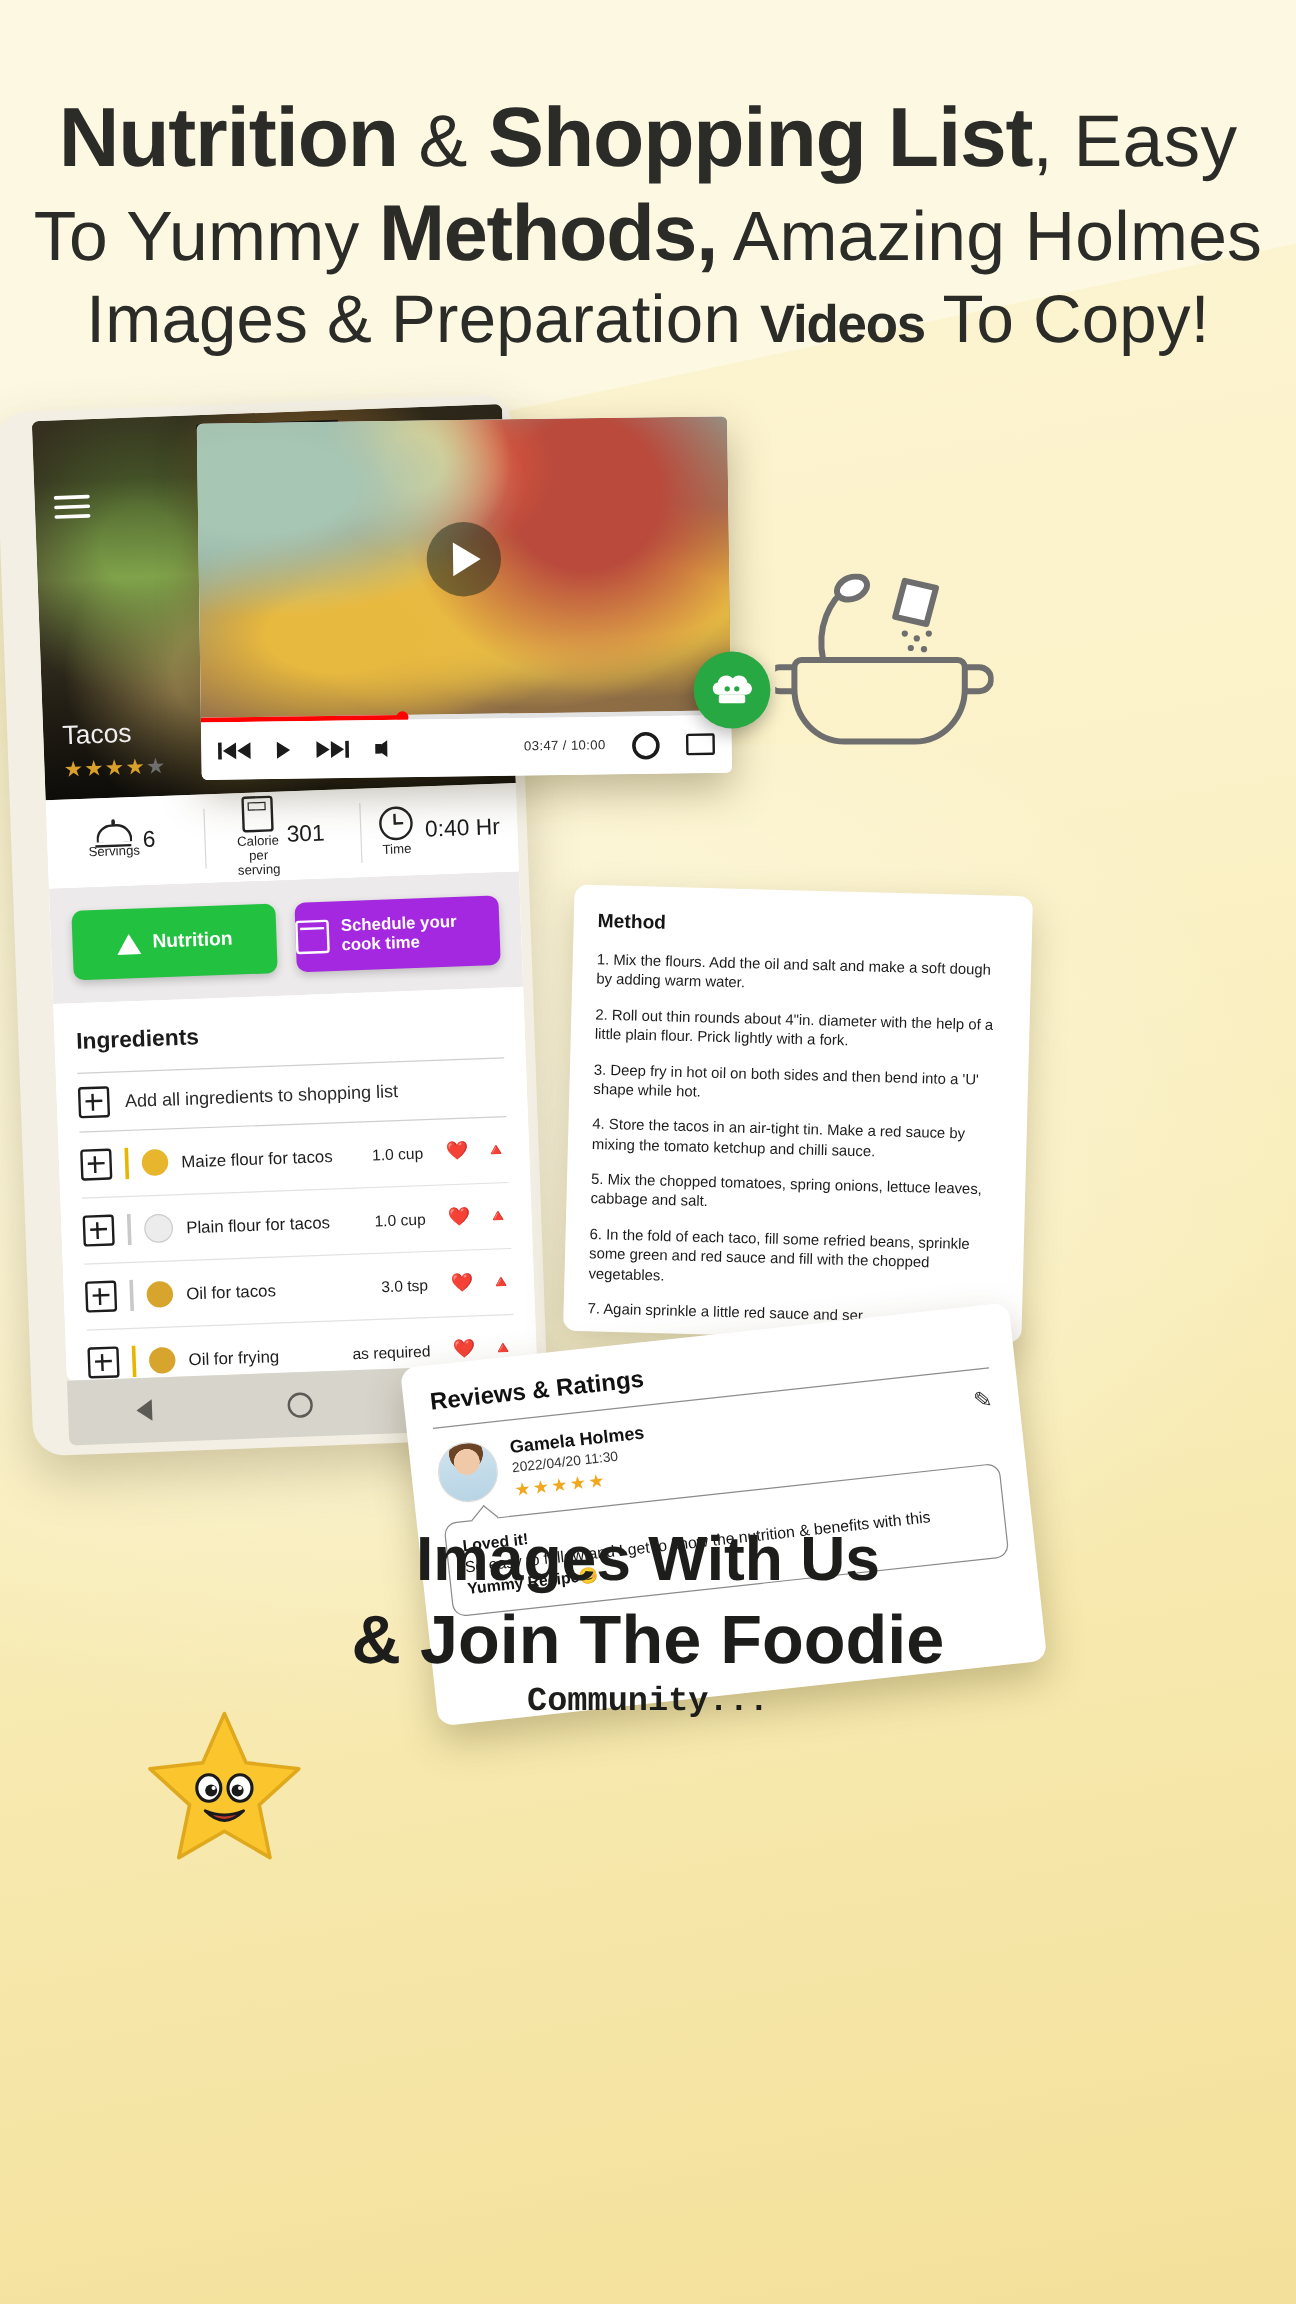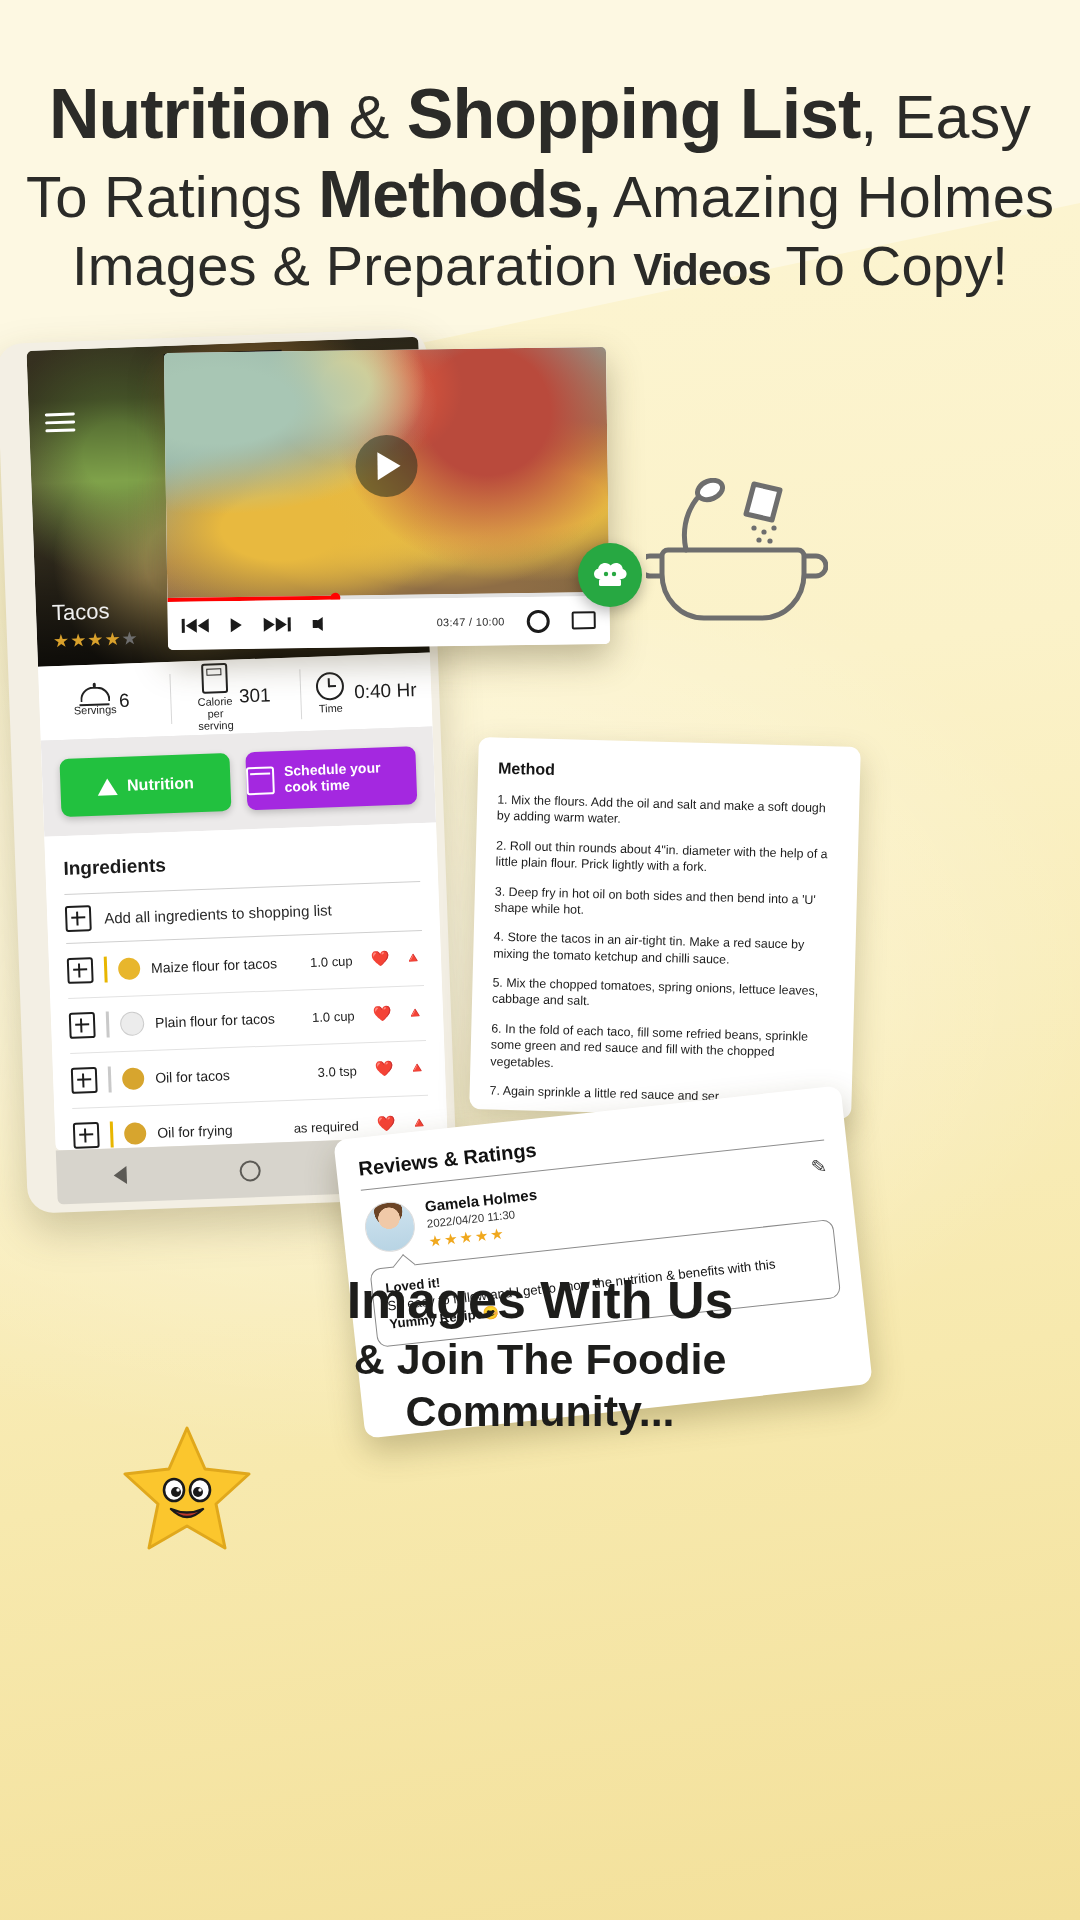--- a/index.html
+++ b/index.html
@@ -190,41 +190,41 @@
     font-size:13.2px;line-height:1.38;color:#141414;position:relative;}
   .bubble:before{content:"";position:absolute;left:26px;top:-9px;width:15px;height:15px;
     background:#fff;border-left:1.5px solid #8a8a8a;border-top:1.5px solid #8a8a8a;
     transform:rotate(45deg);}
   .bub-strong{font-weight:700;}
 
   
   .bottom-text{position:absolute;left:0;top:1272px;width:1080px;text-align:center;color:#1d1d1b;
     line-height:1.1;}
   .bt-1{font-size:52px;font-weight:700;font-stretch:condensed;display:block;}
-  .bt-2{font-size:43px;font-weight:700;font-stretch:condensed;display:block;margin-top:7px;}
-  .bt-3{font-size:43px;font-weight:700;font-stretch:condensed;display:block;margin-top:5px;}
+  .bt-2{font-size:57px;font-weight:700;font-stretch:condensed;display:block;margin-top:7px;}
+  .bt-3{font-size:28px;font-weight:700;font-stretch:condensed;display:block;margin-top:5px;font-family:Liberation Mono, monospace;}
 
   
   .star-mascot{position:absolute;left:118px;top:1424px;width:138px;height:132px;}
 </style>
 </head>
 <body>
 
 <div class="stage">
 
   <div class="bg-base"></div>
   <div class="bg-wedge"></div>
   <div class="bg-soft"></div>
 
   <div class="headline">
     <span class="hl-line hl-1">
       <span class="w-b">Nutrition</span><span class="w-l"> &amp; </span><span class="w-b">Shopping List</span><span class="w-l">, Easy</span>
     </span>
     <span class="hl-line hl-2">
-      <span class="w-l">To Ratings </span><span class="w-b">Methods,</span><span class="w-l"> Amazing Holmes</span>
+      <span class="w-l">To Yummy </span><span class="w-b">Methods,</span><span class="w-l"> Amazing Holmes</span>
     </span>
     <span class="hl-line hl-3">
       <span class="w-l">Images &amp; Preparation </span><span class="w-b">Videos</span><span class="w-l"> To Copy!</span>
     </span>
   </div>
 
   <div class="tablet-wrap">
     <div class="tablet-body"></div>
     <div class="tablet-screen">
       <div class="notch"></div>

